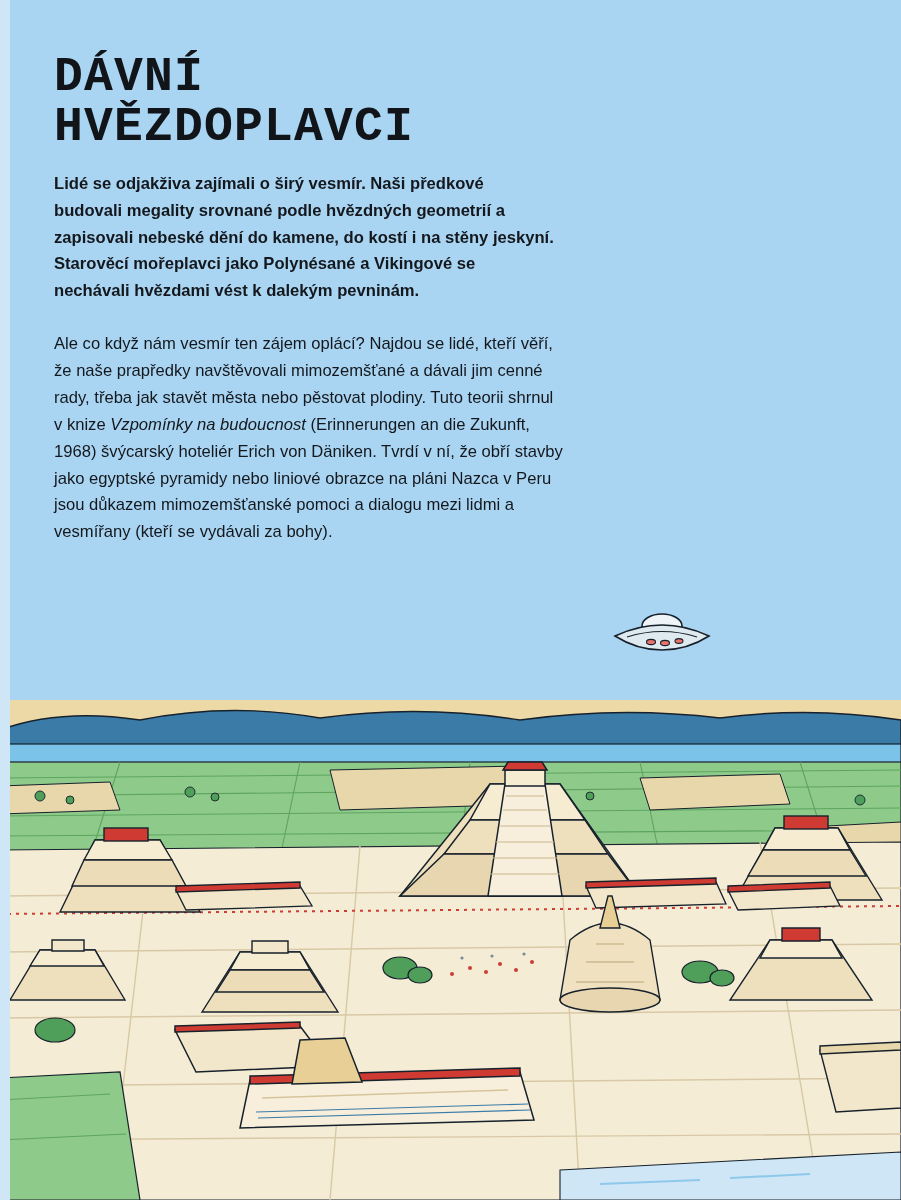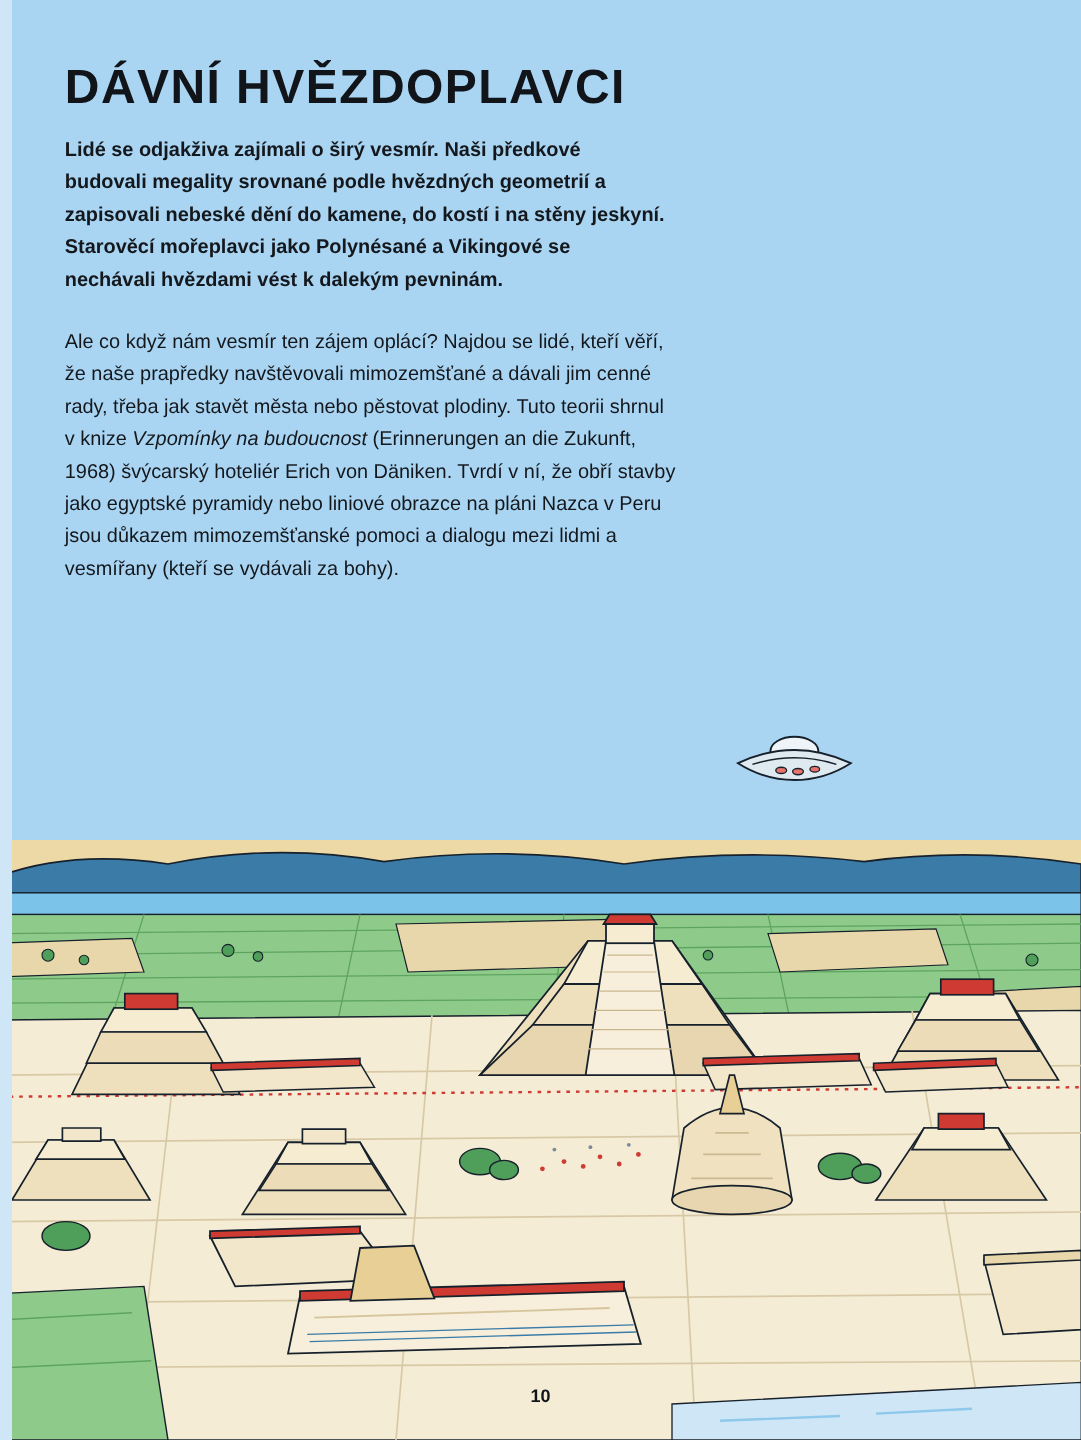--- a/index.html
+++ b/index.html
@@ -34,22 +34,22 @@
   }
   
   .content {
     position: absolute;
     left: 54px;
     top: 52px;
     width: 520px;
     z-index: 20;
   }
   h1.title {
-    font-family: Liberation Sans, sans-serif;
-    font-size: 40px;
+    font-family: Liberation Mono, monospace;
+    font-size: 48px;
     font-weight: bold;
     letter-spacing: 1.2px;
     color: #111418;
     margin: 0 0 18px 0;
     line-height: 1.05;
   }
   p.para {
     font-size: 16.6px;
     line-height: 1.62;
     color: #14181d;
@@ -295,14 +295,13 @@
           <circle cx="452" cy="274" r="2"></circle>
       </g>
       <g fill="#7a8a99">
         <circle cx="462" cy="258" r="1.6"></circle>
           <circle cx="492" cy="256" r="1.6"></circle>
         <circle cx="524" cy="254" r="1.6"></circle>
       </g>
     </g>
   </svg>
 
-  <div class="folio">10</div>
 </div>
 
 </body></html>

